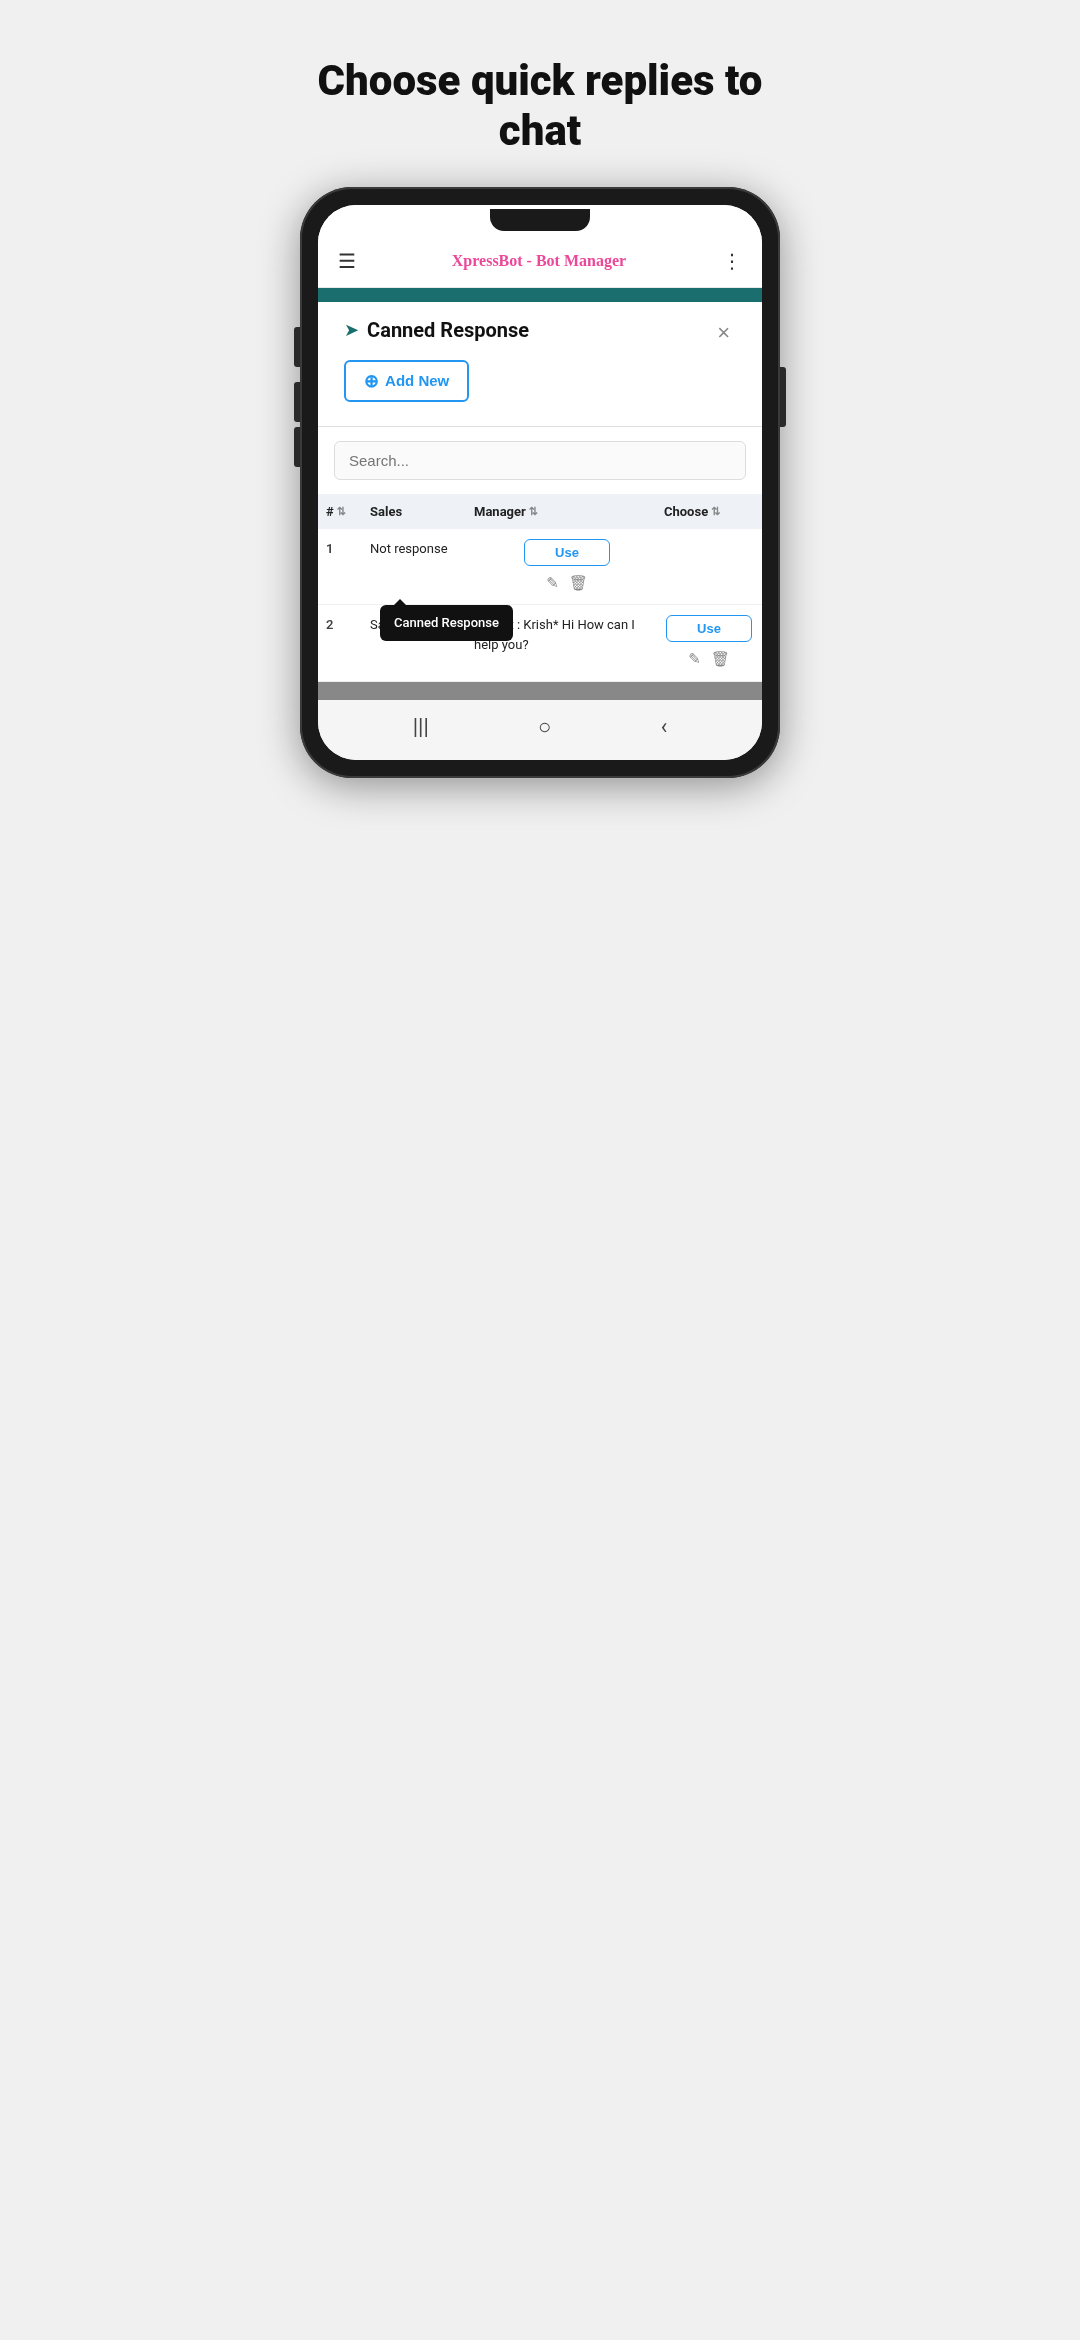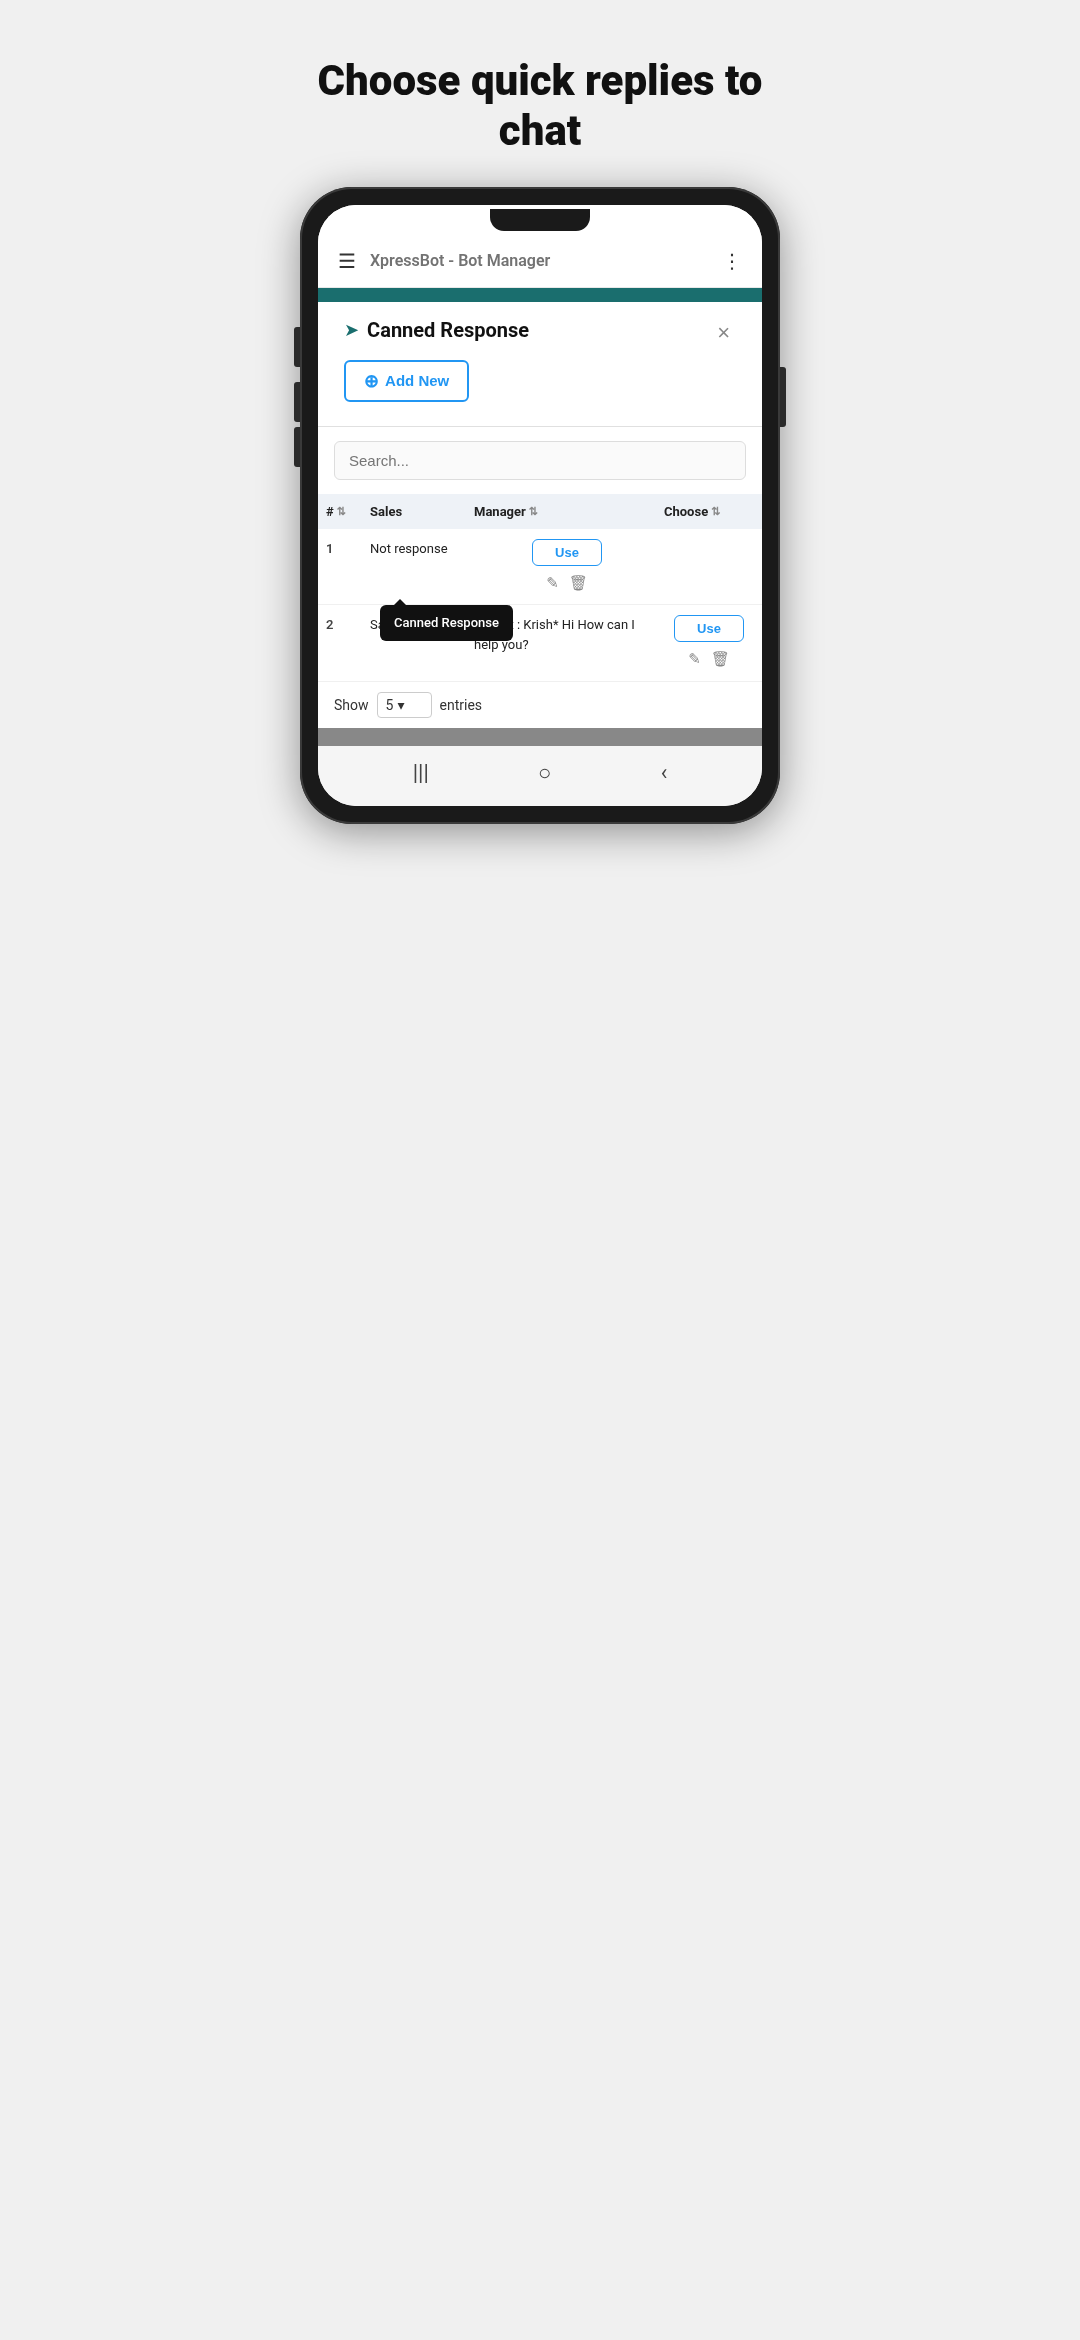--- a/index.html
+++ b/index.html
@@ -101,21 +101,23 @@
     .app-bar-menu {
       font-size: 20px;
       color: #333;
       cursor: pointer;
       padding: 4px;
     }
     .app-bar-title {
       flex: 1;
       font-size: 16px;
       font-weight: 600;
-      color: #737373;
+      color: #ec4899;
+      text-align: center;
+      font-family: Liberation Serif, serif;
     }
     .app-bar-more {
       font-size: 20px;
       color: #333;
       cursor: pointer;
       padding: 4px;
     }
 
     
     .teal-accent {
@@ -251,21 +253,21 @@
     }
     .use-btn {
       border: 1.5px solid #2196F3;
       background: #fff;
       color: #2196F3;
       border-radius: 6px;
       padding: 5px 16px;
       font-size: 13px;
       font-weight: 600;
       cursor: pointer;
-      width: 70px;
+      width: 86px;
     }
     .action-icons {
       display: flex;
       gap: 10px;
       align-items: center;
     }
     .edit-icon, .trash-icon {
       color: #888;
       font-size: 15px;
       cursor: pointer;
@@ -432,28 +434,20 @@
             <button class="use-btn">Use</button>
             <div class="action-icons">
               <span class="edit-icon">✎</span>
               <span class="trash-icon">🗑</span>
             </div>
           </div>
         </div>
 
       </div>
 
-      <div class="pagination-bar">
-        <span>Show</span>
-        <div class="entries-select">
-          <span>5</span>
-          <span>▾</span>
-        </div>
-        <span>entries</span>
-      </div>
 
       <div class="bottom-area"></div>
 
       <div class="nav-bar">
         <span class="nav-icon">|||</span>
         <span class="nav-icon">○</span>
         <span class="nav-icon">‹</span>
       </div>
 
     </div>

